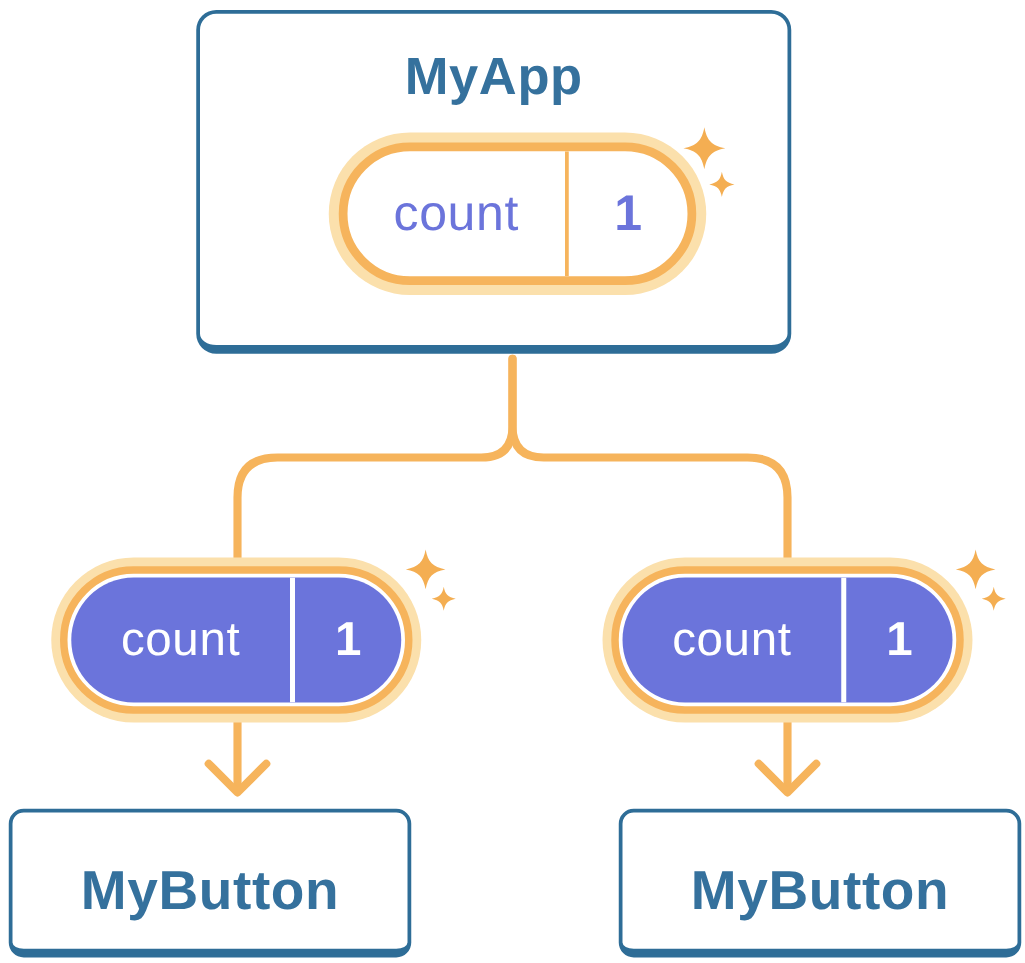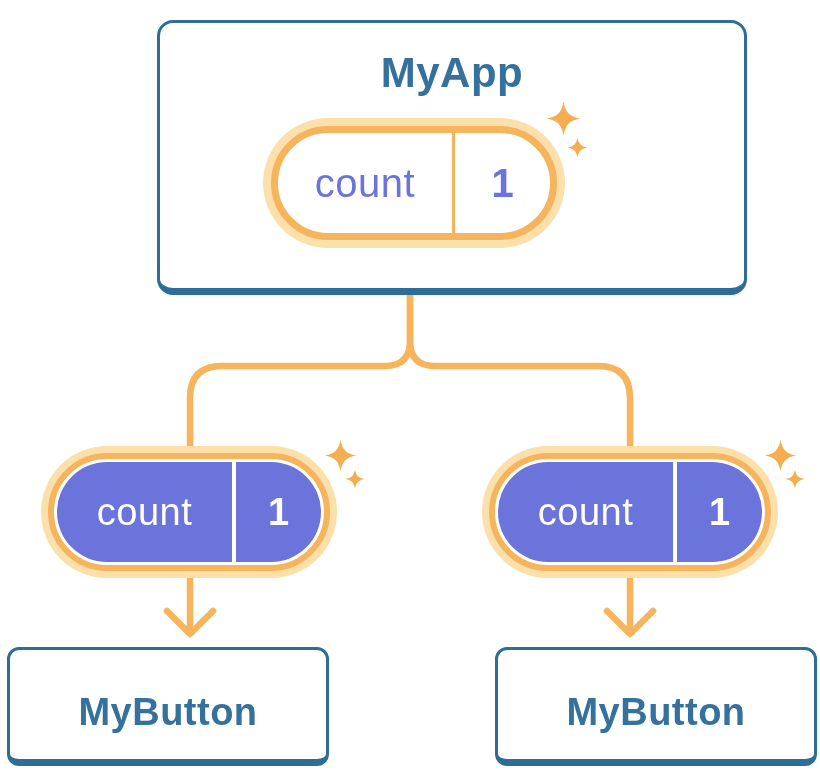--- a/index.html
+++ b/index.html
@@ -15,32 +15,32 @@
   #canvas{position:relative;width:820px;height:770px;background:#fff;overflow:hidden;}
 
   
   .card{
     position:absolute;box-sizing:border-box;background:#fff;
     border:3px solid var(--blue-border);
     border-bottom-width:7px;
     border-radius:16px;
     z-index:2;
   }
-  #myapp-card{left:157px;top:20px;width:590px;height:275px;}
+  #myapp-card{left:157px;top:8px;width:476px;height:275px;}
   .card-title{
     text-align:center;color:var(--blue-text);
     font-size:42px;font-weight:600;letter-spacing:.5px;
   }
   #myapp-card .card-title{margin-top:26px;}
   .button-card{
     left:7px;top:647px;width:322px;height:119px;border-radius:12px;
     display:flex;align-items:center;justify-content:center;
   }
   #mybutton-card-right{left:495px;}
-  .button-card .card-title{margin-top:16px;font-size:38px;}
+  .button-card .card-title{margin-top:16px;font-size:44px;}
 
   
   #connector-svg{position:absolute;left:0;top:0;z-index:1;}
 
   
   .pill-halo{
     position:absolute;box-sizing:border-box;z-index:3;
     background:var(--orange-halo);border-radius:999px;
   }
   .pill-ring{

